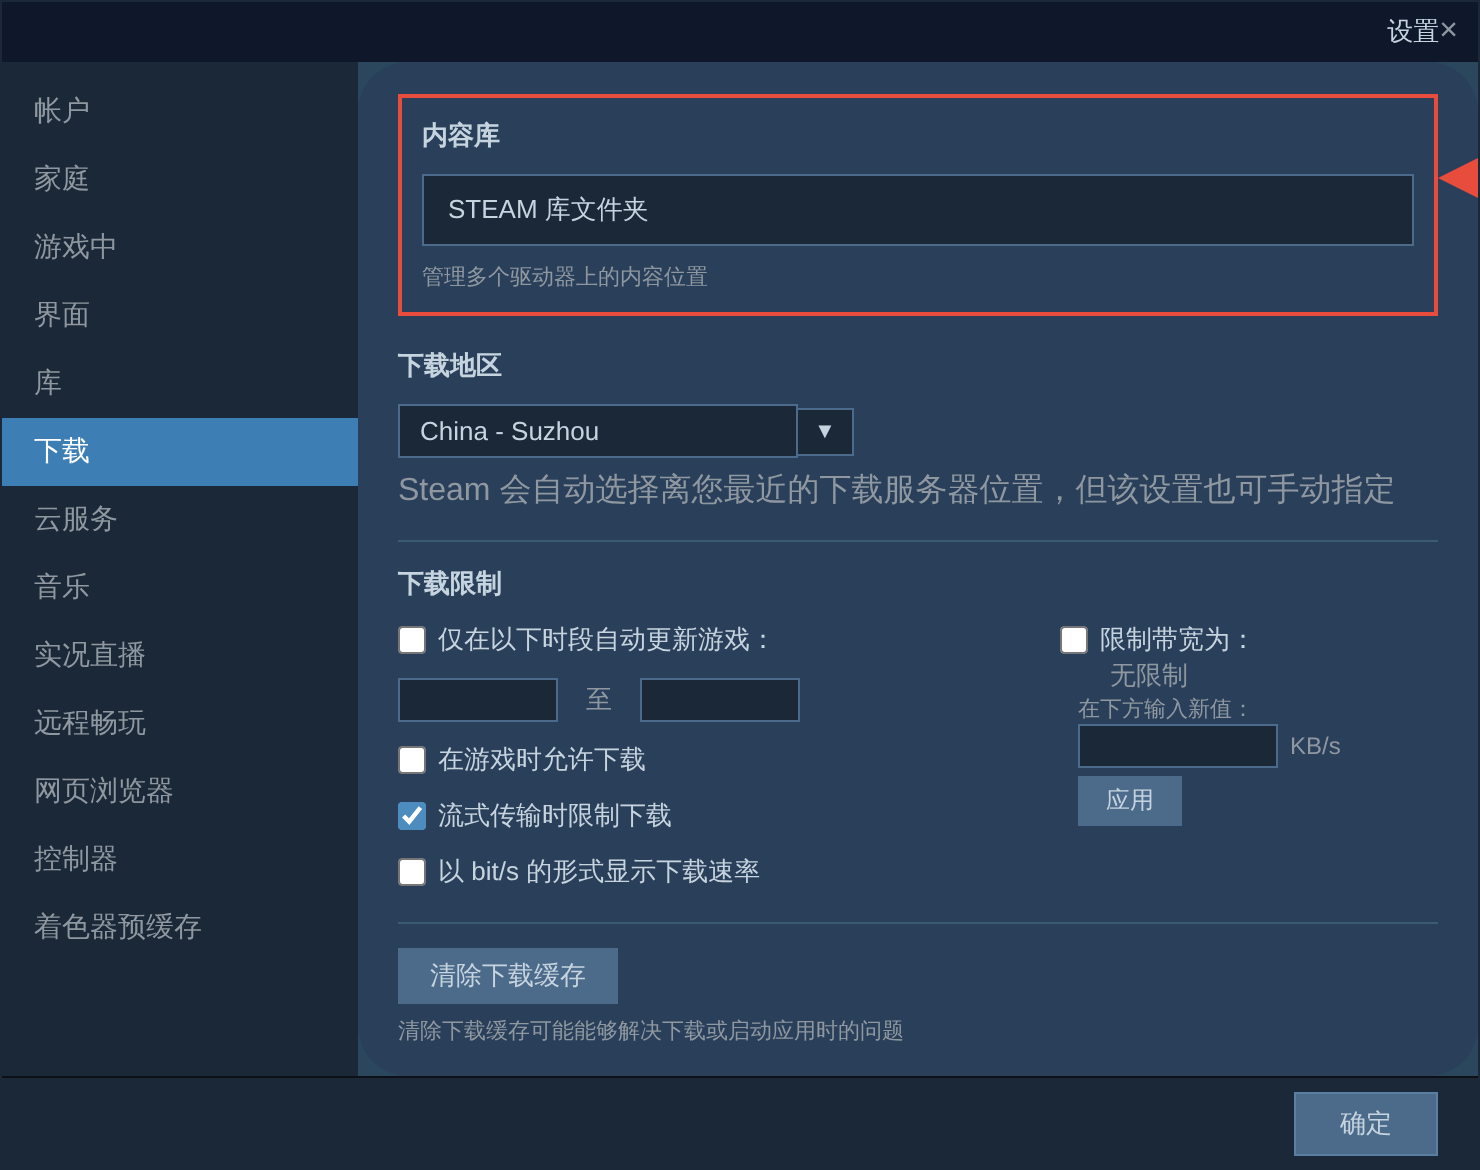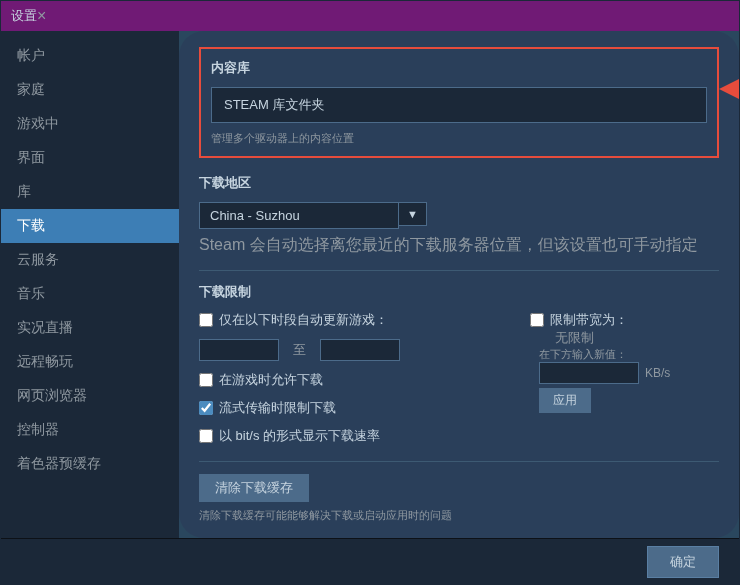--- a/index.html
+++ b/index.html
@@ -17,24 +17,24 @@
       width: 740px;
       height: 585px;
       background: #2a475e;
       display: flex;
       flex-direction: column;
       border: 1px solid #1b2838;
     }
 
     .titlebar {
       height: 30px;
-      background: #701a75;
-      display: flex;
-      align-items: center;
-      justify-content: flex-start;
+      background: #0f172a;
+      display: flex;
+      align-items: center;
+      justify-content: flex-end;
       padding: 0 10px;
       flex-shrink: 0;
     }
 
     .titlebar-title {
       color: #c6d4df;
       font-size: 13px;
     }
 
     .titlebar-close {
@@ -116,21 +116,21 @@
       margin-top: 4px;
     }
 
     .download-region-section {
       margin-top: 16px;
       margin-bottom: 4px;
     }
 
     .region-select-wrapper {
       display: flex;
-      align-items: flex-start;
+      align-items: center;
       margin-top: 1px;
       margin-bottom: 6px;
     }
 
     .region-select {
       background: #1b2838;
       border: 1px solid #4c6b8a;
       color: #c6d4df;
       padding: 5px 10px;
       font-size: 13px;

